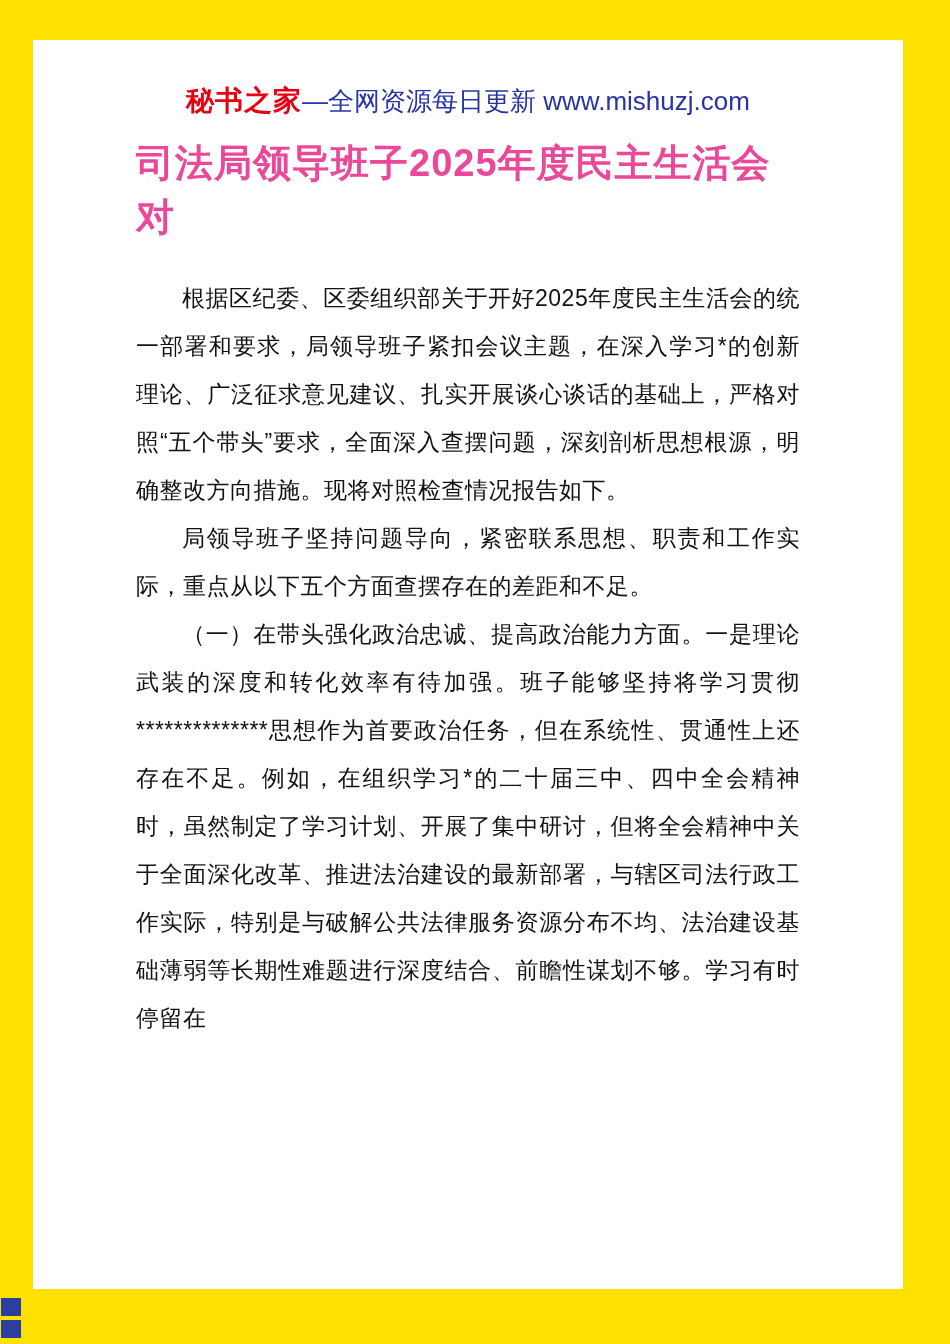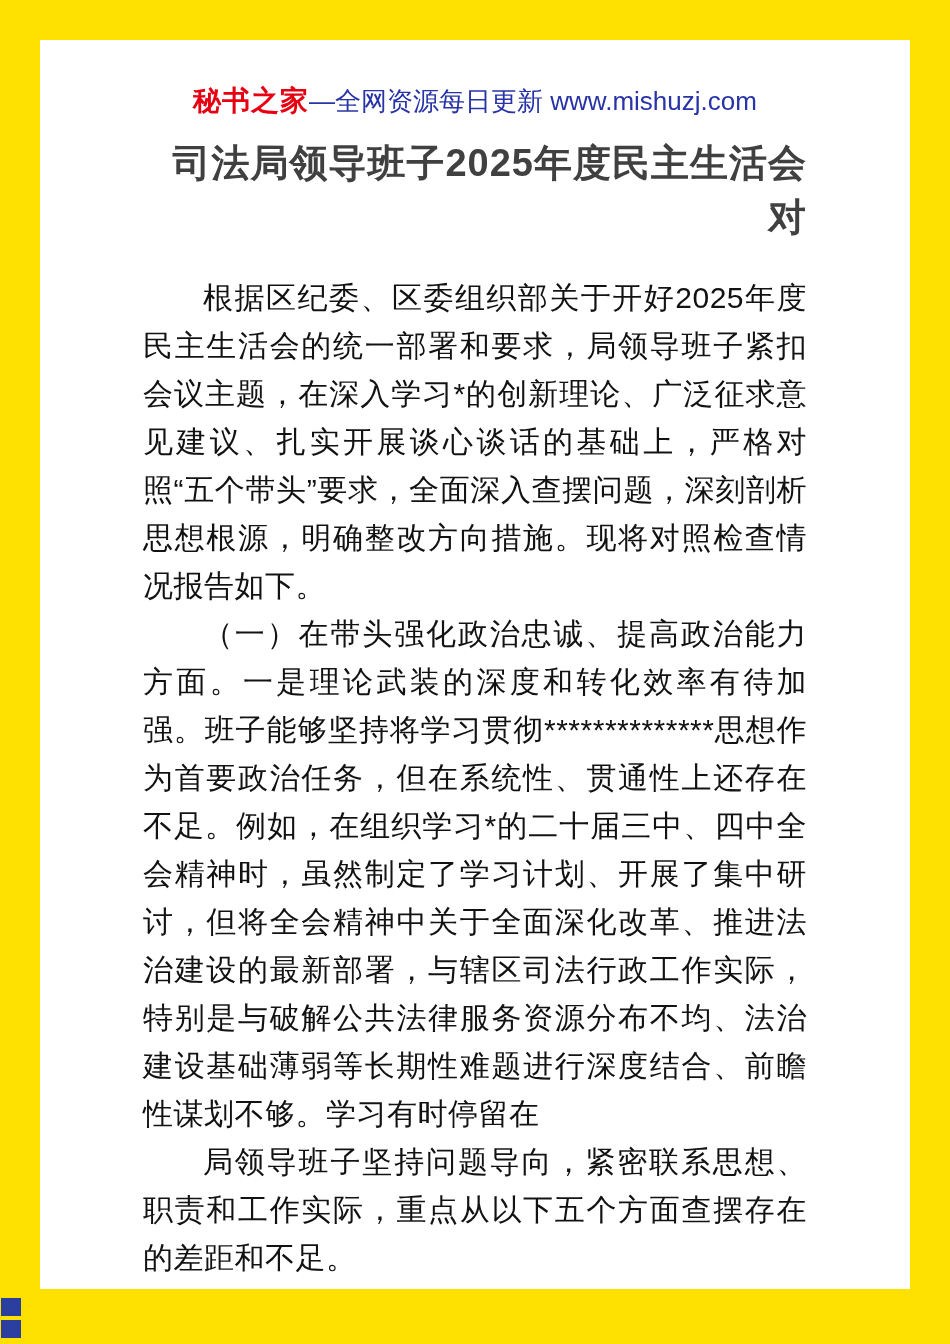--- a/index.html
+++ b/index.html
@@ -7,21 +7,21 @@
   .page {
     position:relative;
     width:950px; height:1344px;
     margin:0 auto;
     background:#ffe100;
     overflow:hidden;
     font-family:"Liberation Sans","DejaVu Sans",sans-serif;
   }
   .sheet {
     position:absolute;
-    left:40px; top:40px;
+    left:33px; top:40px;
     width:870px; height:1249px;
     background:#ffffff;
   }
   .content {
     padding:42px 103px 0 103px;
   }
   .site-header {
     text-align:center;
     margin:0 0 14px 0;
     white-space:nowrap;
@@ -31,31 +31,31 @@
     font-weight:bold;
     font-size:28px;
     letter-spacing:1px;
   }
   .tagline, .url {
     color:#2733a6;
     font-size:26px;
   }
   .doc-title {
     margin:16px 0 30px 0;
-    text-align:right;
+    text-align:left;
     font-size:38px;
     line-height:54px;
     font-weight:bold;
-    color:#404040;
+    color:#ec4899;
     letter-spacing:1px;
   }
   .doc-title span { display:block; }
   .para {
     margin:0;
-    font-size:30px;
+    font-size:23px;
     line-height:48px;
     color:#121212;
     text-align:justify;
     text-indent:2em;
     letter-spacing:0.5px;
     overflow-wrap:anywhere;
   }
   .corner-mark {
     position:absolute;
     left:1px;
@@ -74,21 +74,21 @@
 
       <div class="site-header">
         <span class="brand">秘书之家</span><span class="tagline">—全网资源每日更新 </span><span class="url">www.mishuzj.com</span>
       </div>
 
       <h1 class="doc-title">
         <span>司法局领导班子2025年度民主生活会对</span>
       </h1>
 
       <p class="para">根据区纪委、区委组织部关于开好2025年度民主生活会的统一部署和要求，局领导班子紧扣会议主题，在深入学习*的创新理论、广泛征求意见建议、扎实开展谈心谈话的基础上，严格对照“五个带头”要求，全面深入查摆问题，深刻剖析思想根源，明确整改方向措施。现将对照检查情况报告如下。</p>
+      <p class="para">局领导班子坚持问题导向，紧密联系思想、职责和工作实际，重点从以下五个方面查摆存在的差距和不足。</p>
       <p class="para">（一）在带头强化政治忠诚、提高政治能力方面。一是理论武装的深度和转化效率有待加强。班子能够坚持将学习贯彻**************思想作为首要政治任务，但在系统性、贯通性上还存在不足。例如，在组织学习*的二十届三中、四中全会精神时，虽然制定了学习计划、开展了集中研讨，但将全会精神中关于全面深化改革、推进法治建设的最新部署，与辖区司法行政工作实际，特别是与破解公共法律服务资源分布不均、法治建设基础薄弱等长期性难题进行深度结合、前瞻性谋划不够。学习有时停留在</p>
-      <p class="para">局领导班子坚持问题导向，紧密联系思想、职责和工作实际，重点从以下五个方面查摆存在的差距和不足。</p>
 
     </div>
   </div>
 
   <div class="corner-mark one"></div>
   <div class="corner-mark two"></div>
 </div>
 
 </body></html>

